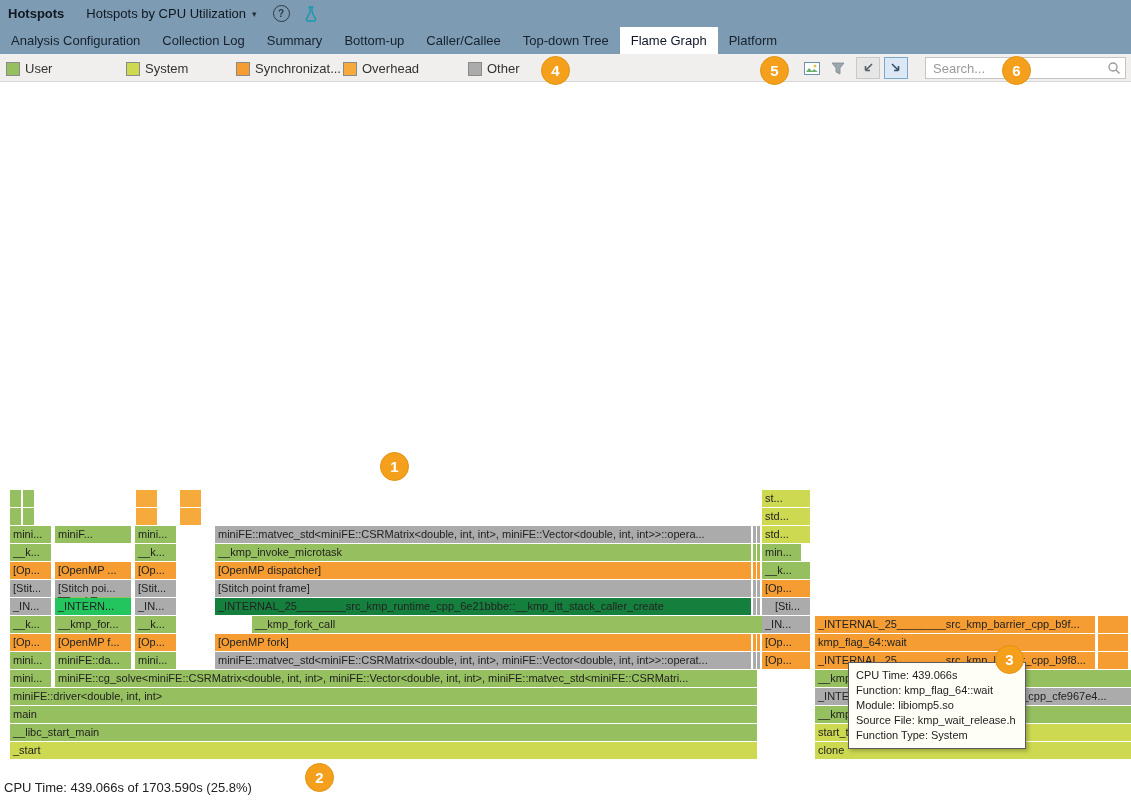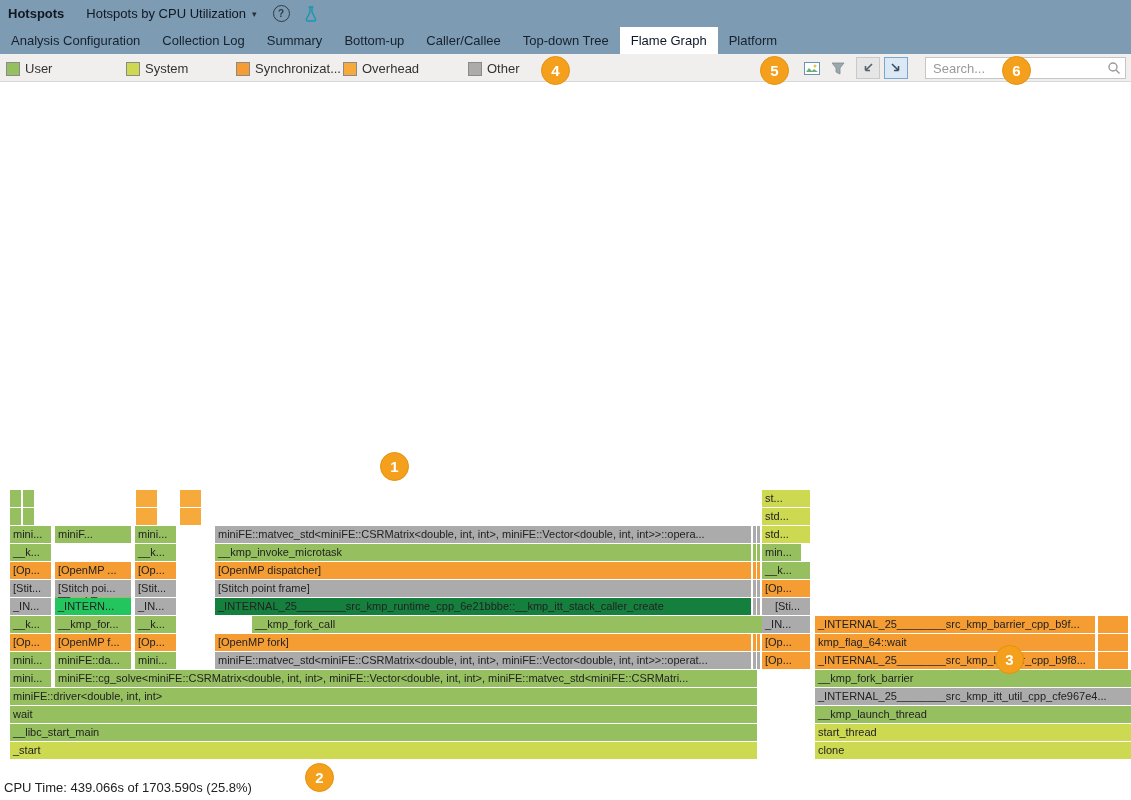--- a/index.html
+++ b/index.html
@@ -207,31 +207,38 @@
       <div class="fb" style="left: 753px; top: 652px; width: 3px; height: 17px; background: rgb(171, 171, 171);"></div>
       <div class="fb" style="left: 757px; top: 652px; width: 3px; height: 17px; background: rgb(171, 171, 171);"></div>
       <div class="fb" style="left: 762px; top: 652px; width: 48px; height: 17px; background: rgb(245, 157, 51);">[Op...</div>
       <div class="fb" style="left: 815px; top: 652px; width: 280px; height: 17px; background: rgb(245, 157, 51);">_INTERNAL_25________src_kmp_barrier_cpp_b9f8...</div>
       <div class="fb" style="left: 1098px; top: 652px; width: 30px; height: 17px; background: rgb(245, 157, 51);"></div>
       <div class="fb" style="left: 10px; top: 670px; width: 41px; height: 17px; background: rgb(150, 192, 95);">mini...</div>
       <div class="fb" style="left: 55px; top: 670px; width: 702px; height: 17px; background: rgb(150, 192, 95);">miniFE::cg_solve&lt;miniFE::CSRMatrix&lt;double, int, int&gt;, miniFE::Vector&lt;double, int, int&gt;, miniFE::matvec_std&lt;miniFE::CSRMatri...</div>
       <div class="fb" style="left: 815px; top: 670px; width: 316px; height: 17px; background: rgb(150, 192, 95);">__kmp_fork_barrier</div>
       <div class="fb" style="left: 10px; top: 688px; width: 747px; height: 17px; background: rgb(150, 192, 95);">miniFE::driver&lt;double, int, int&gt;</div>
       <div class="fb" style="left: 815px; top: 688px; width: 316px; height: 17px; background: rgb(171, 171, 171);">_INTERNAL_25________src_kmp_itt_util_cpp_cfe967e4...</div>
-      <div class="fb" style="left: 10px; top: 706px; width: 747px; height: 17px; background: rgb(150, 192, 95);">wait</div>
+      <div class="fb" style="left: 10px; top: 706px; width: 747px; height: 17px; background: rgb(150, 192, 95);">main</div>
       <div class="fb" style="left: 815px; top: 706px; width: 316px; height: 17px; background: rgb(150, 192, 95);">__kmp_launch_thread</div>
       <div class="fb" style="left: 10px; top: 724px; width: 747px; height: 17px; background: rgb(150, 192, 95);">__libc_start_main</div>
       <div class="fb" style="left: 815px; top: 724px; width: 316px; height: 17px; background: rgb(205, 217, 80);">start_thread</div>
       <div class="fb" style="left: 10px; top: 742px; width: 747px; height: 17px; background: rgb(205, 217, 80);">_start</div>
       <div class="fb" style="left: 815px; top: 742px; width: 316px; height: 17px; background: rgb(205, 217, 80);">clone</div>
     </div>
 
 
   <div class="statusline">CPU Time: 439.066s of 1703.590s (25.8%)</div>
 
+  <div class="tooltip">
+    <div>CPU Time: 439.066s</div>
+    <div>Function: kmp_flag_64::wait</div>
+    <div>Module: libiomp5.so</div>
+    <div>Source File: kmp_wait_release.h</div>
+    <div>Function Type: System</div>
+  </div>
 
   <div id="badges">
       <div class="badge" style="left: 380px; top: 452px;">1</div>
       <div class="badge" style="left: 305px; top: 763px;">2</div>
       <div class="badge" style="left: 995px; top: 645px;">3</div>
       <div class="badge" style="left: 541px; top: 56px;">4</div>
       <div class="badge" style="left: 760px; top: 56px;">5</div>
       <div class="badge" style="left: 1002px; top: 56px;">6</div>
     </div>
 

